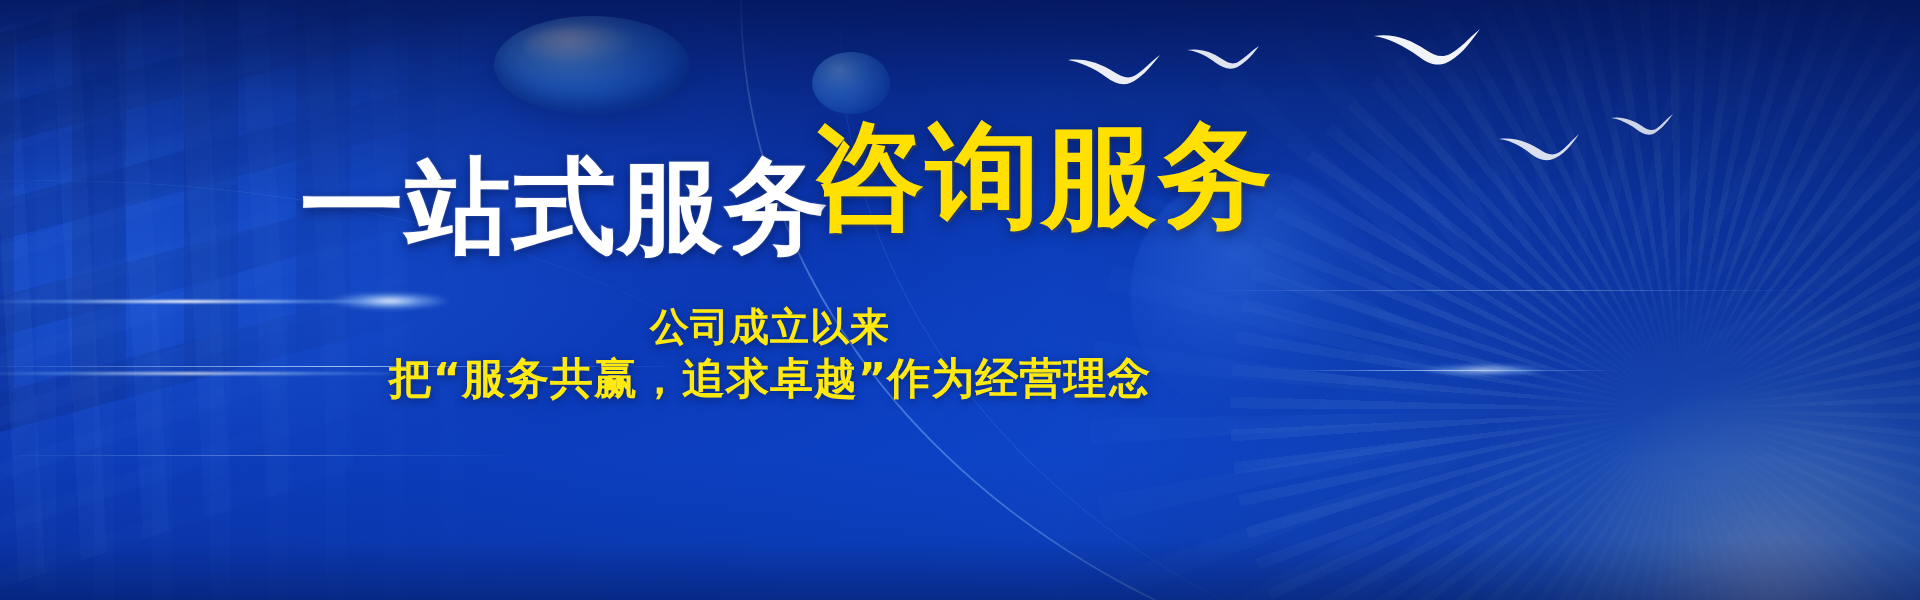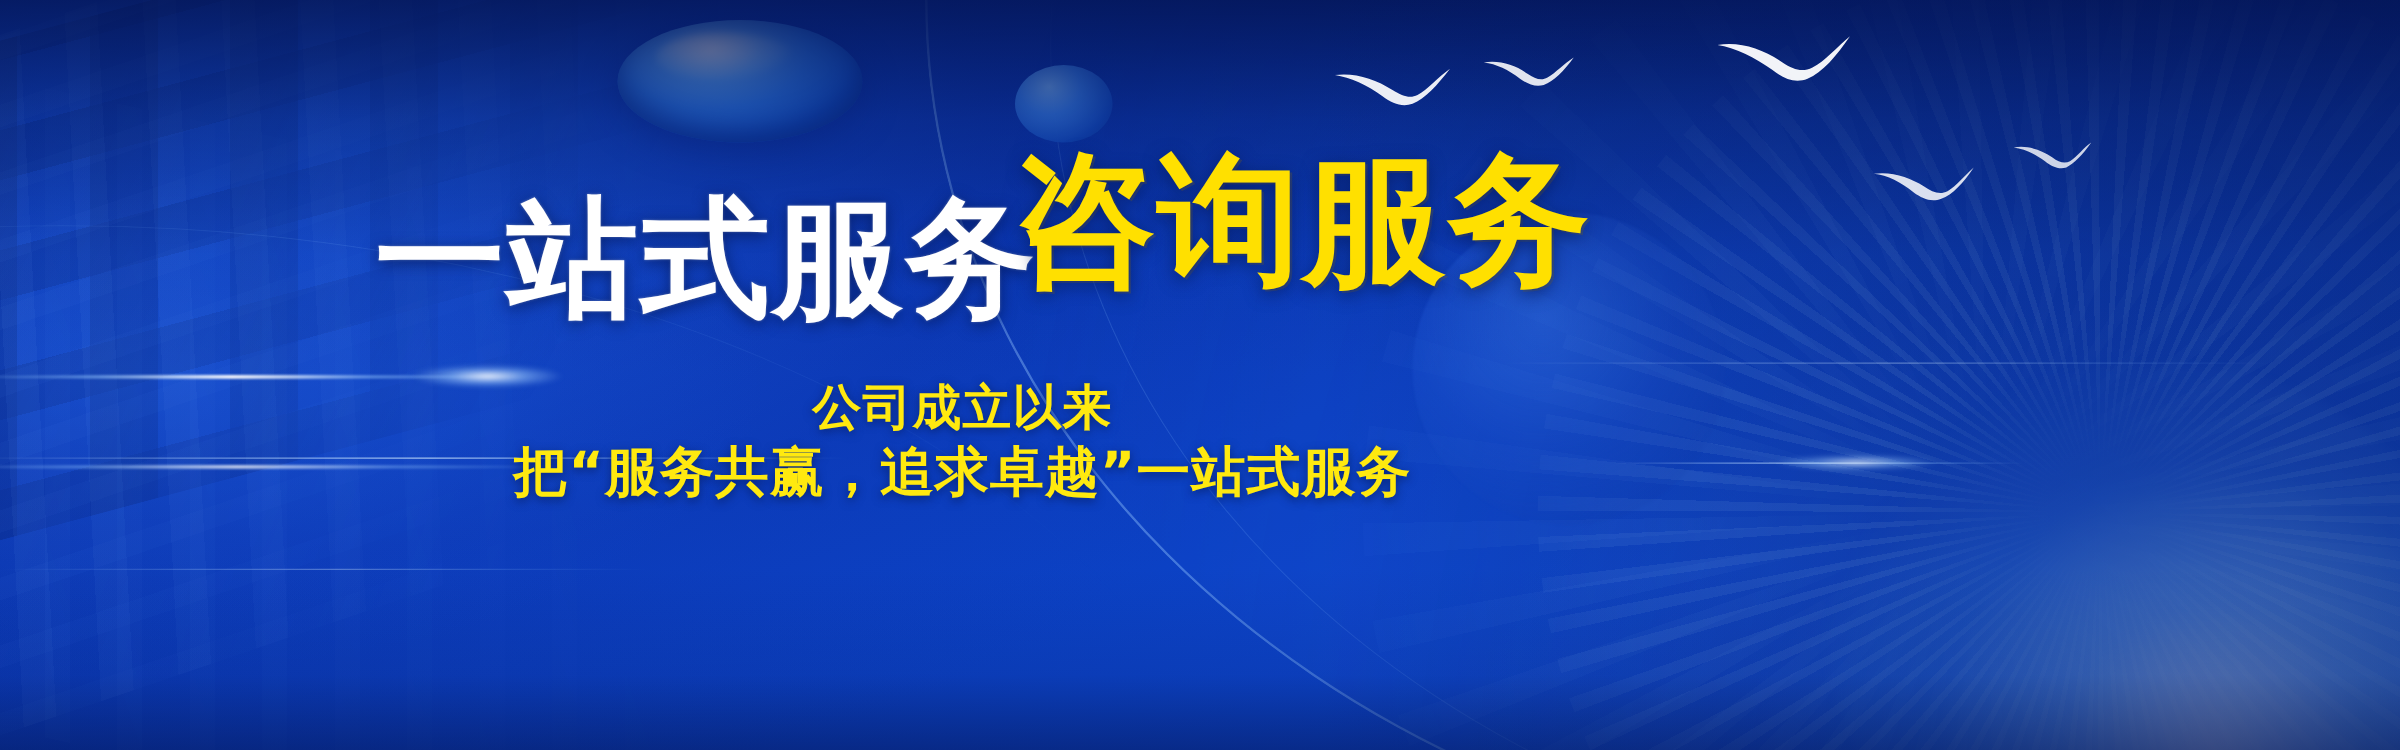--- a/index.html
+++ b/index.html
@@ -275,16 +275,16 @@
     </svg>
   </div>
 
   <div class="headline-row">
     <div class="headline-white">一站式服务</div>
     <div class="headline-yellow">咨询服务</div>
   </div>
 
   <div class="subtitle">
     <span class="line line-1">公司成立以来</span>
-    <span class="line line-3">把“服务共赢，追求卓越”一站式服务</span>
+    <span class="line line-3">把“服务共赢，追求卓越”作为经营理念</span>
   </div>
 
 </div>
 
 </body></html>

